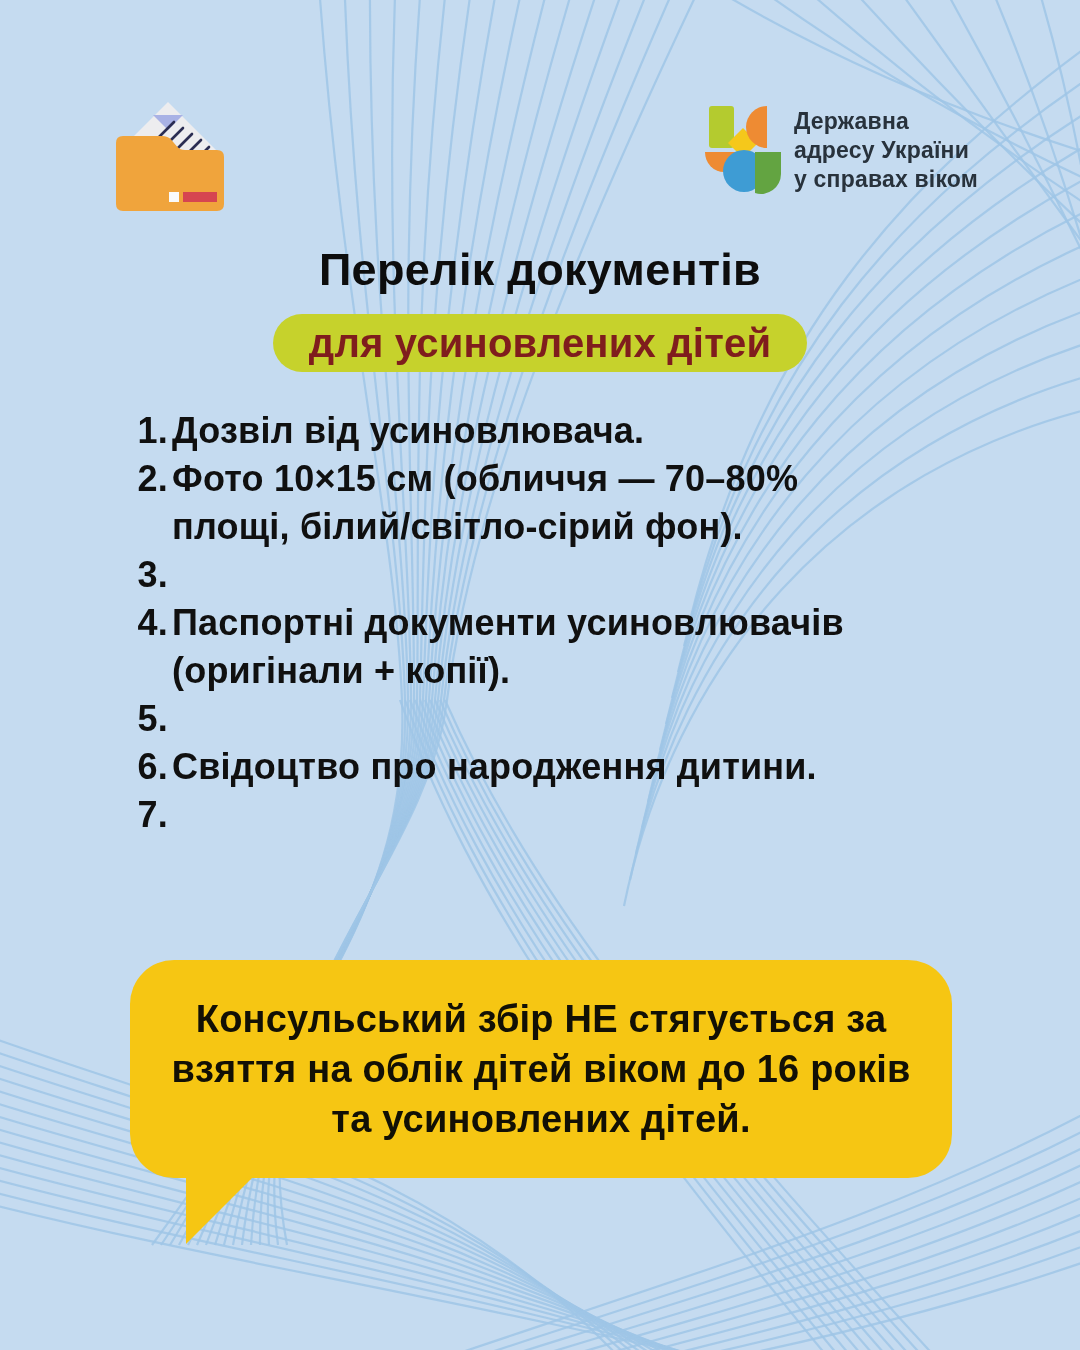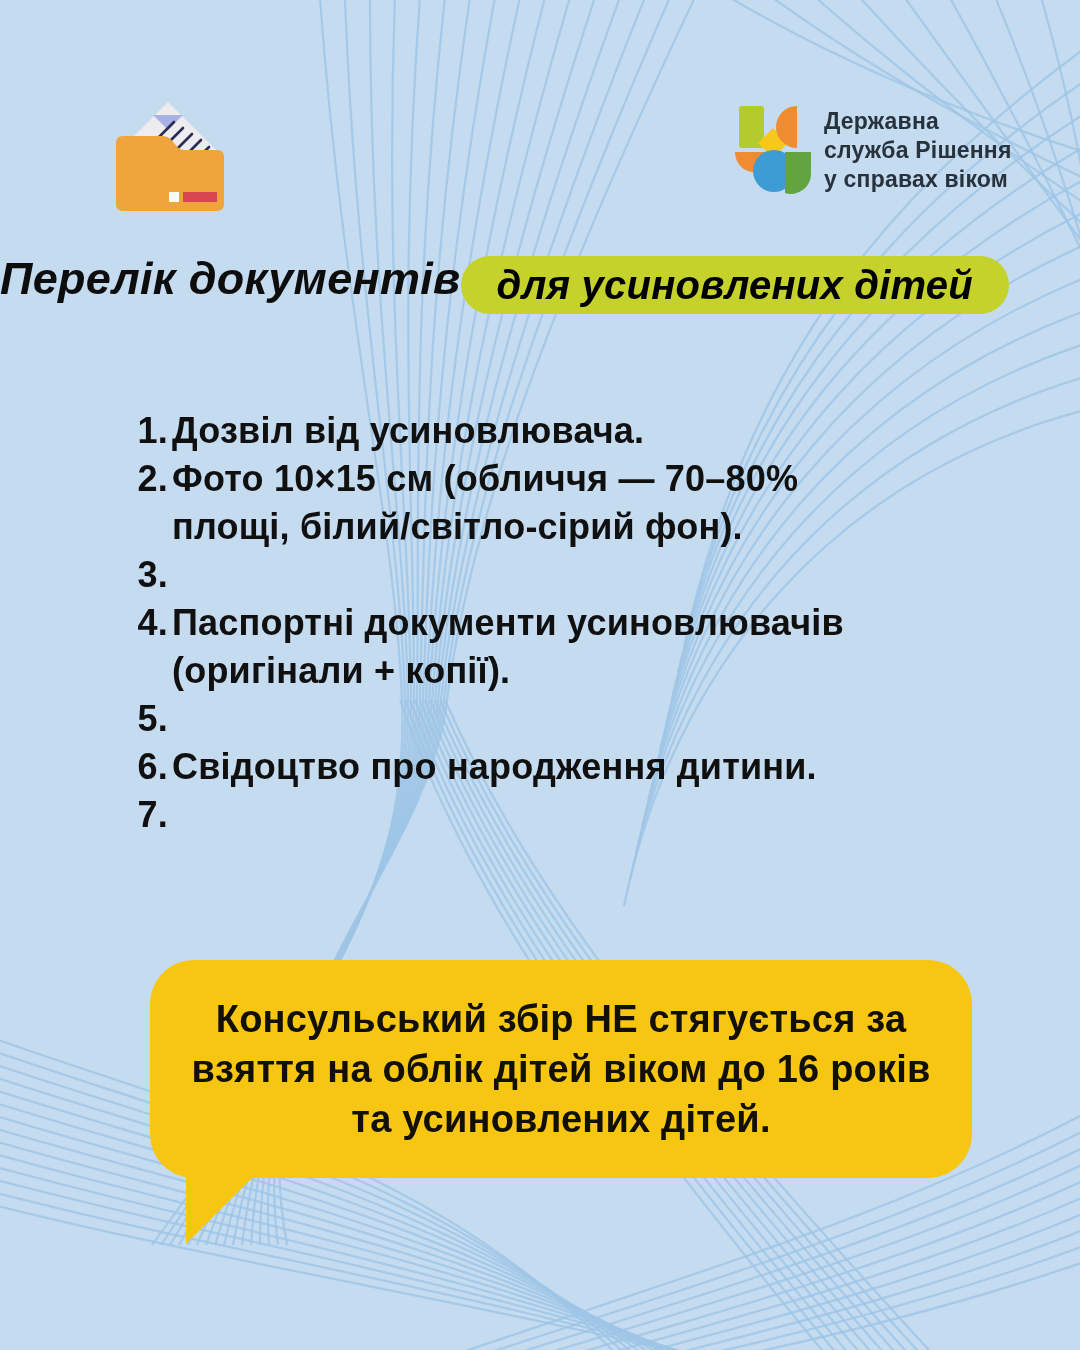--- a/index.html
+++ b/index.html
@@ -13,38 +13,38 @@
   html,body{background:#e8eef5}
   body{font-family:"Liberation Sans",sans-serif;}
   .page{position:relative;width:1080px;height:1350px;background:var(--background);overflow:hidden;margin:0 auto;}
   .waves{position:absolute;left:0;top:0;width:1080px;height:1350px;z-index:0;}
   .layer{position:absolute;z-index:1;}
 
   
   .folder{left:106px;top:98px;width:122px;height:120px;}
 
   
-  .brand{left:733px;top:104px;display:flex;align-items:flex-start;gap:11px;}
+  .brand{left:703px;top:104px;display:flex;align-items:flex-start;gap:11px;}
   .brand-mark{width:80px;height:92px;flex:0 0 auto;}
   .brand-text{font-size:23px;line-height:29px;font-weight:700;color:var(--logo-text,#28323C);color:var(--logo_text);padding-top:3px;letter-spacing:.2px;}
 
   
-  .title-block{left:0;top:244px;width:1080px;display:flex;align-items:center;font-style:italic;}
+  .title-block{left:0;top:244px;width:1080px;display:flex;flex-direction:column;align-items:center;}
   .page-title{font-size:45px;line-height:52px;font-weight:700;color:var(--title_text);letter-spacing:.3px;}
-  .pill{margin-top:12px;background:var(--highlight_pill_bg);border-radius:30px;height:58px;display:flex;align-items:center;padding:0 36px;font-size:40px;font-weight:700;color:#000000;letter-spacing:.2px;}
+  .pill{margin-top:18px;background:var(--highlight_pill_bg);border-radius:30px;height:58px;display:flex;align-items:center;padding:0 36px;font-size:40px;font-weight:700;color:#7f1d1d;letter-spacing:.2px;}
 
   
   .doc-list{left:128px;top:407px;width:860px;color:#101010;}
   .doc-row{display:flex;align-items:flex-start;font-size:36px;line-height:48px;font-weight:700;letter-spacing:.2px;}
   .doc-num{flex:0 0 40px;text-align:right;}
   .doc-text{white-space:pre-line;padding-left:4px;}
 
   
   .bubble{left:130px;top:960px;width:822px;height:218px;background:var(--note_bubble_bg);
-          border-radius:44px;display:flex;align-items:center;justify-content:center;margin-left:20px;}
+          border-radius:44px;display:flex;align-items:center;justify-content:center;}
   .bubble-text{white-space:pre-line;text-align:center;font-size:38px;line-height:50px;font-weight:700;color:#121005;letter-spacing:.2px;}
   .bubble-tail{left:186px;top:1172px;width:0;height:0;border-top:72px solid var(--note_bubble_bg);border-right:72px solid transparent;}
 </style>
 </head>
 <body>
 
 <div class="page">
 
   <svg class="waves" id="waves" viewBox="0 0 1080 1350">
       <path d="M 318 -30 C 340 300, 395 520, 402 700 S 330 1000, 152 1245" fill="none" stroke="#9FC5E6" stroke-width="2.2" opacity="0.85"></path>
@@ -140,21 +140,21 @@
     <svg class="brand-mark" viewBox="0 0 80 92">
       <rect x="6" y="2" width="25" height="42" rx="3" fill="var(--logo_lime)"></rect>
       <path d="M2 48 a19 20 0 0 0 38 0 Z" fill="var(--logo_orange)"></path>
       <polygon points="40,24 55,39 40,54 25,39" fill="var(--logo_yellow)"></polygon>
       <circle cx="41" cy="67" r="21" fill="var(--logo_blue)"></circle>
       <path d="M64 2 a21 21 0 0 0 0 42 Z" fill="var(--logo_orange)"></path>
       <path d="M52 48 h26 v22 a20 20 0 0 1 -26 19 Z" fill="var(--logo_green)"></path>
     </svg>
     <div class="brand-text">
       <div>Державна</div>
-      <div>служба Рішення</div>
+      <div>адресу України</div>
       <div>у справах віком</div>
     </div>
   </div>
 
   <div class="layer title-block">
     <h1 class="page-title">Перелік документів</h1>
     <div class="pill">для усиновлених дітей</div>
   </div>
 
   <div class="layer doc-list">

